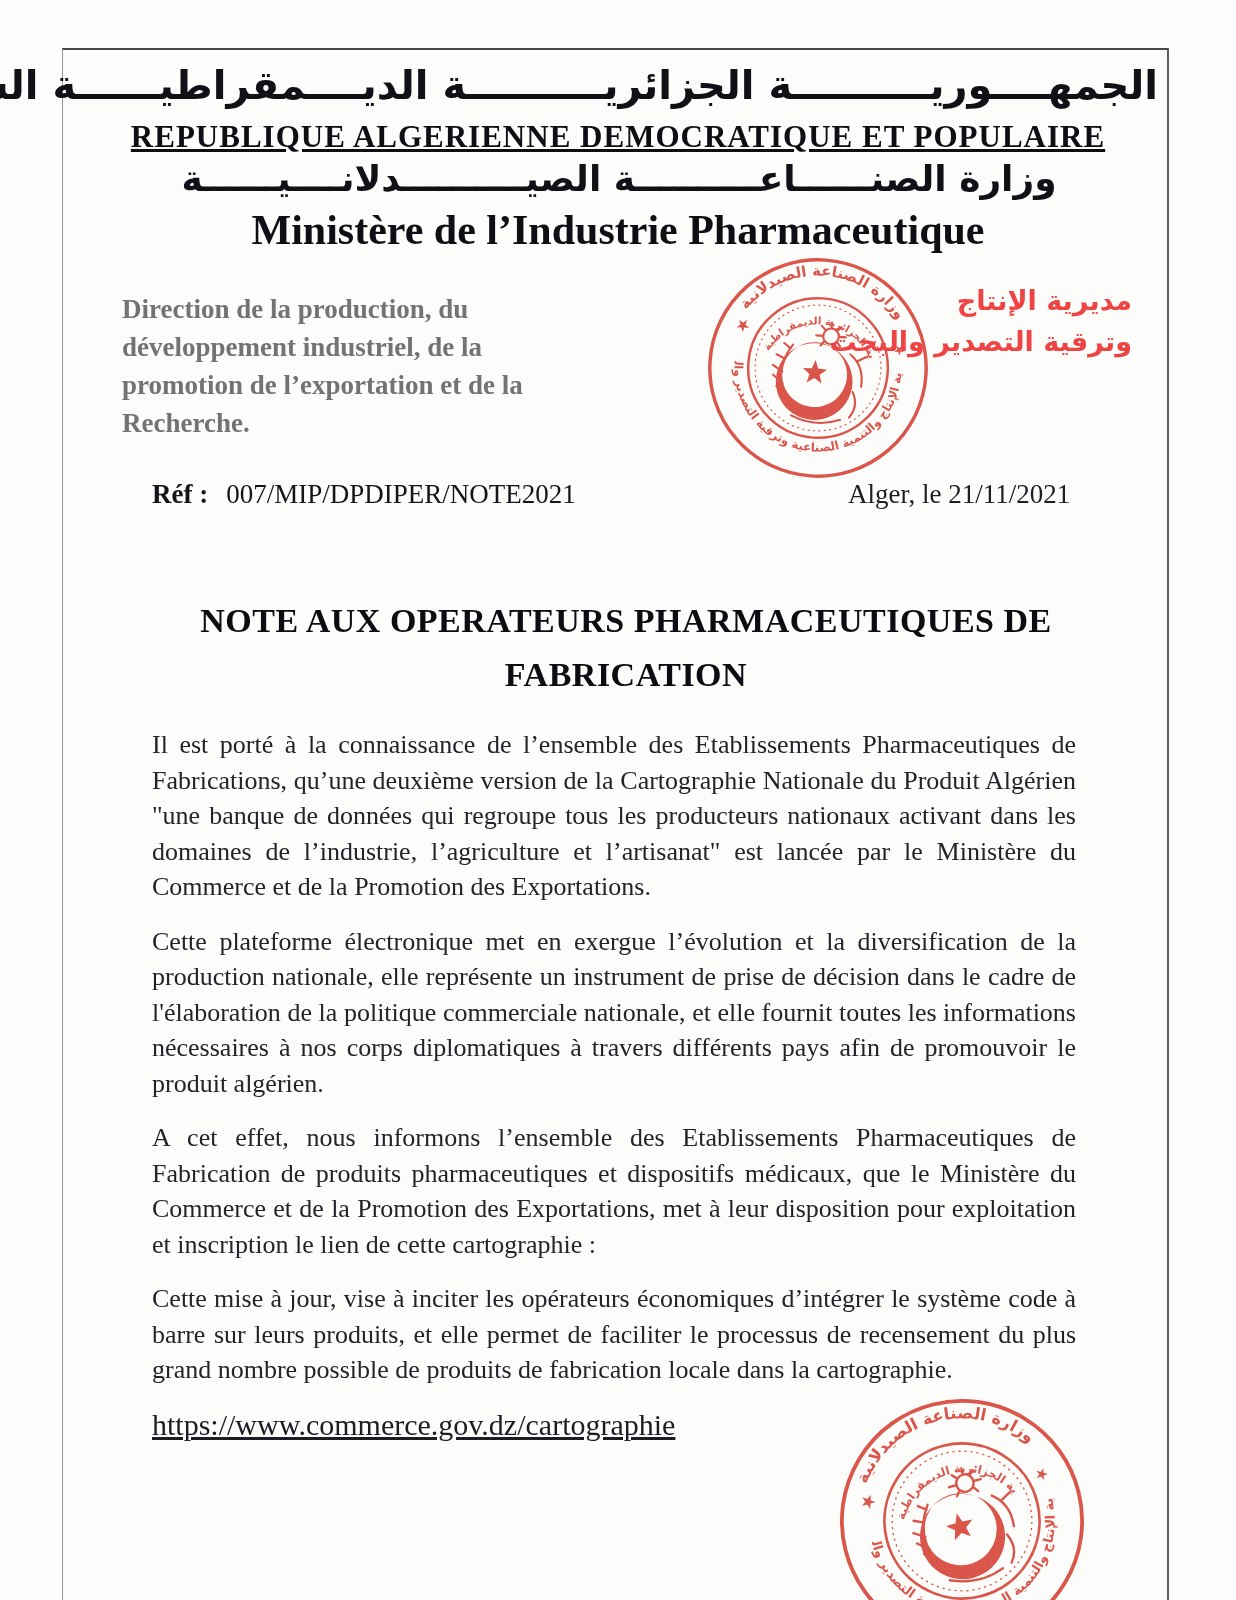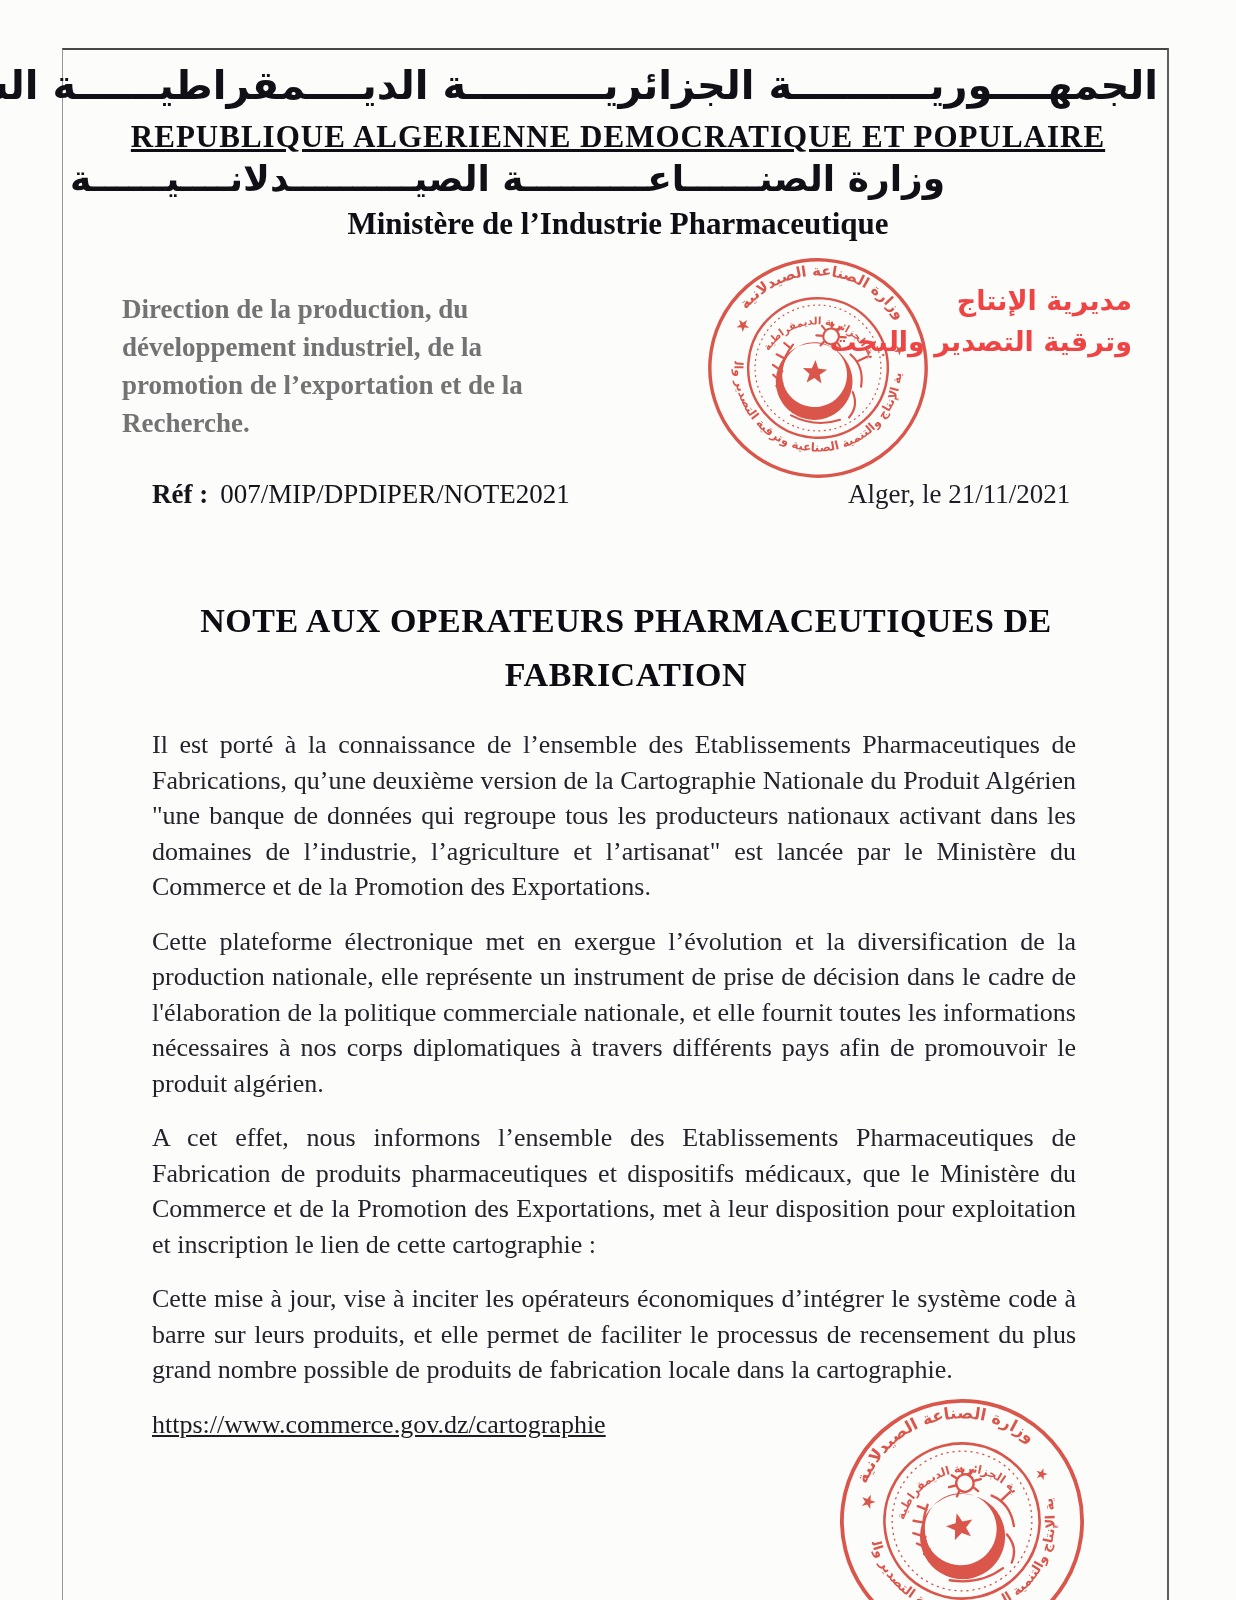--- a/index.html
+++ b/index.html
@@ -20,52 +20,52 @@
   .arabic{font-family:"DejaVu Sans", sans-serif;direction:rtl;}
   .h-ar1{
     position:absolute;left:70px;right:78px;top:62px;text-align:center;
     font-weight:bold;font-size:40px;color:#101016;white-space:nowrap;
   }
   .h-fr1{
     position:absolute;left:70px;right:70px;top:119px;text-align:center;
     font-weight:bold;font-size:31px;letter-spacing:1px;color:#0e0e14;white-space:nowrap;text-decoration:underline;
   }
   .h-ar2{
-    position:absolute;left:70px;right:68px;top:158px;text-align:left;
+    position:absolute;left:70px;right:68px;top:158px;text-align:center;
     font-weight:bold;font-size:36px;color:#101016;white-space:nowrap;
   }
   .h-fr2{
     position:absolute;left:70px;right:70px;top:206px;text-align:center;
-    font-weight:bold;font-size:31px;color:#0e0e14;
+    font-weight:bold;font-size:42px;color:#0e0e14;
   }
   .direction-fr{
     position:absolute;left:122px;top:290px;width:480px;
     font-weight:bold;font-size:27px;line-height:38px;color:#737373;
   }
   .direction-ar{
     position:absolute;right:104px;top:280px;width:470px;text-align:right;
     font-weight:bold;font-size:27px;line-height:41px;color:#ef4444;z-index:3;
   }
   .stamp{position:absolute;opacity:.92;}
   .stamp svg{width:100%;height:100%;display:block;}
   .stamp-top{left:700px;top:250px;width:236px;height:236px;z-index:2;transform:rotate(4deg);}
   .stamp-bottom{left:831px;top:1390px;width:262px;height:262px;z-index:2;transform:rotate(-14deg);}
   .ref-line{position:absolute;left:152px;top:479px;font-size:27px;color:#14141b;}
-  .ref-label{font-weight:bold;margin-right:12px;}
+  .ref-label{font-weight:bold;margin-right:18px;}
   .dateline{position:absolute;left:848px;top:479px;font-size:27px;color:#1d1d26;}
   .doc-title{
     position:absolute;left:128px;width:980px;top:586px;margin:8px;text-align:center;
     font-weight:bold;font-size:34px;line-height:54px;letter-spacing:.5px;color:#0c0c12;
   }
   .content{position:absolute;left:152px;width:936px;top:727px;z-index:1;}
   .content p{
     margin:0 12px 19px 0;font-size:26px;line-height:35.5px;
     text-align:justify;color:#23232b;
   }
-  .link-line{font-size:26px;line-height:35.5px;}
+  .link-line{font-size:30px;line-height:35.5px;}
   .link-line a{color:#1c1c24;text-decoration:underline;}
 </style>
 </head>
 <body>
 
 <div class="page">
 
   <div class="scan-frame"></div>
 
   <div class="h-ar1 arabic">الجمهــــوريــــــــــة الجزائريــــــــــة الديــــمقراطيــــــة الشعبيــــــــة</div>

